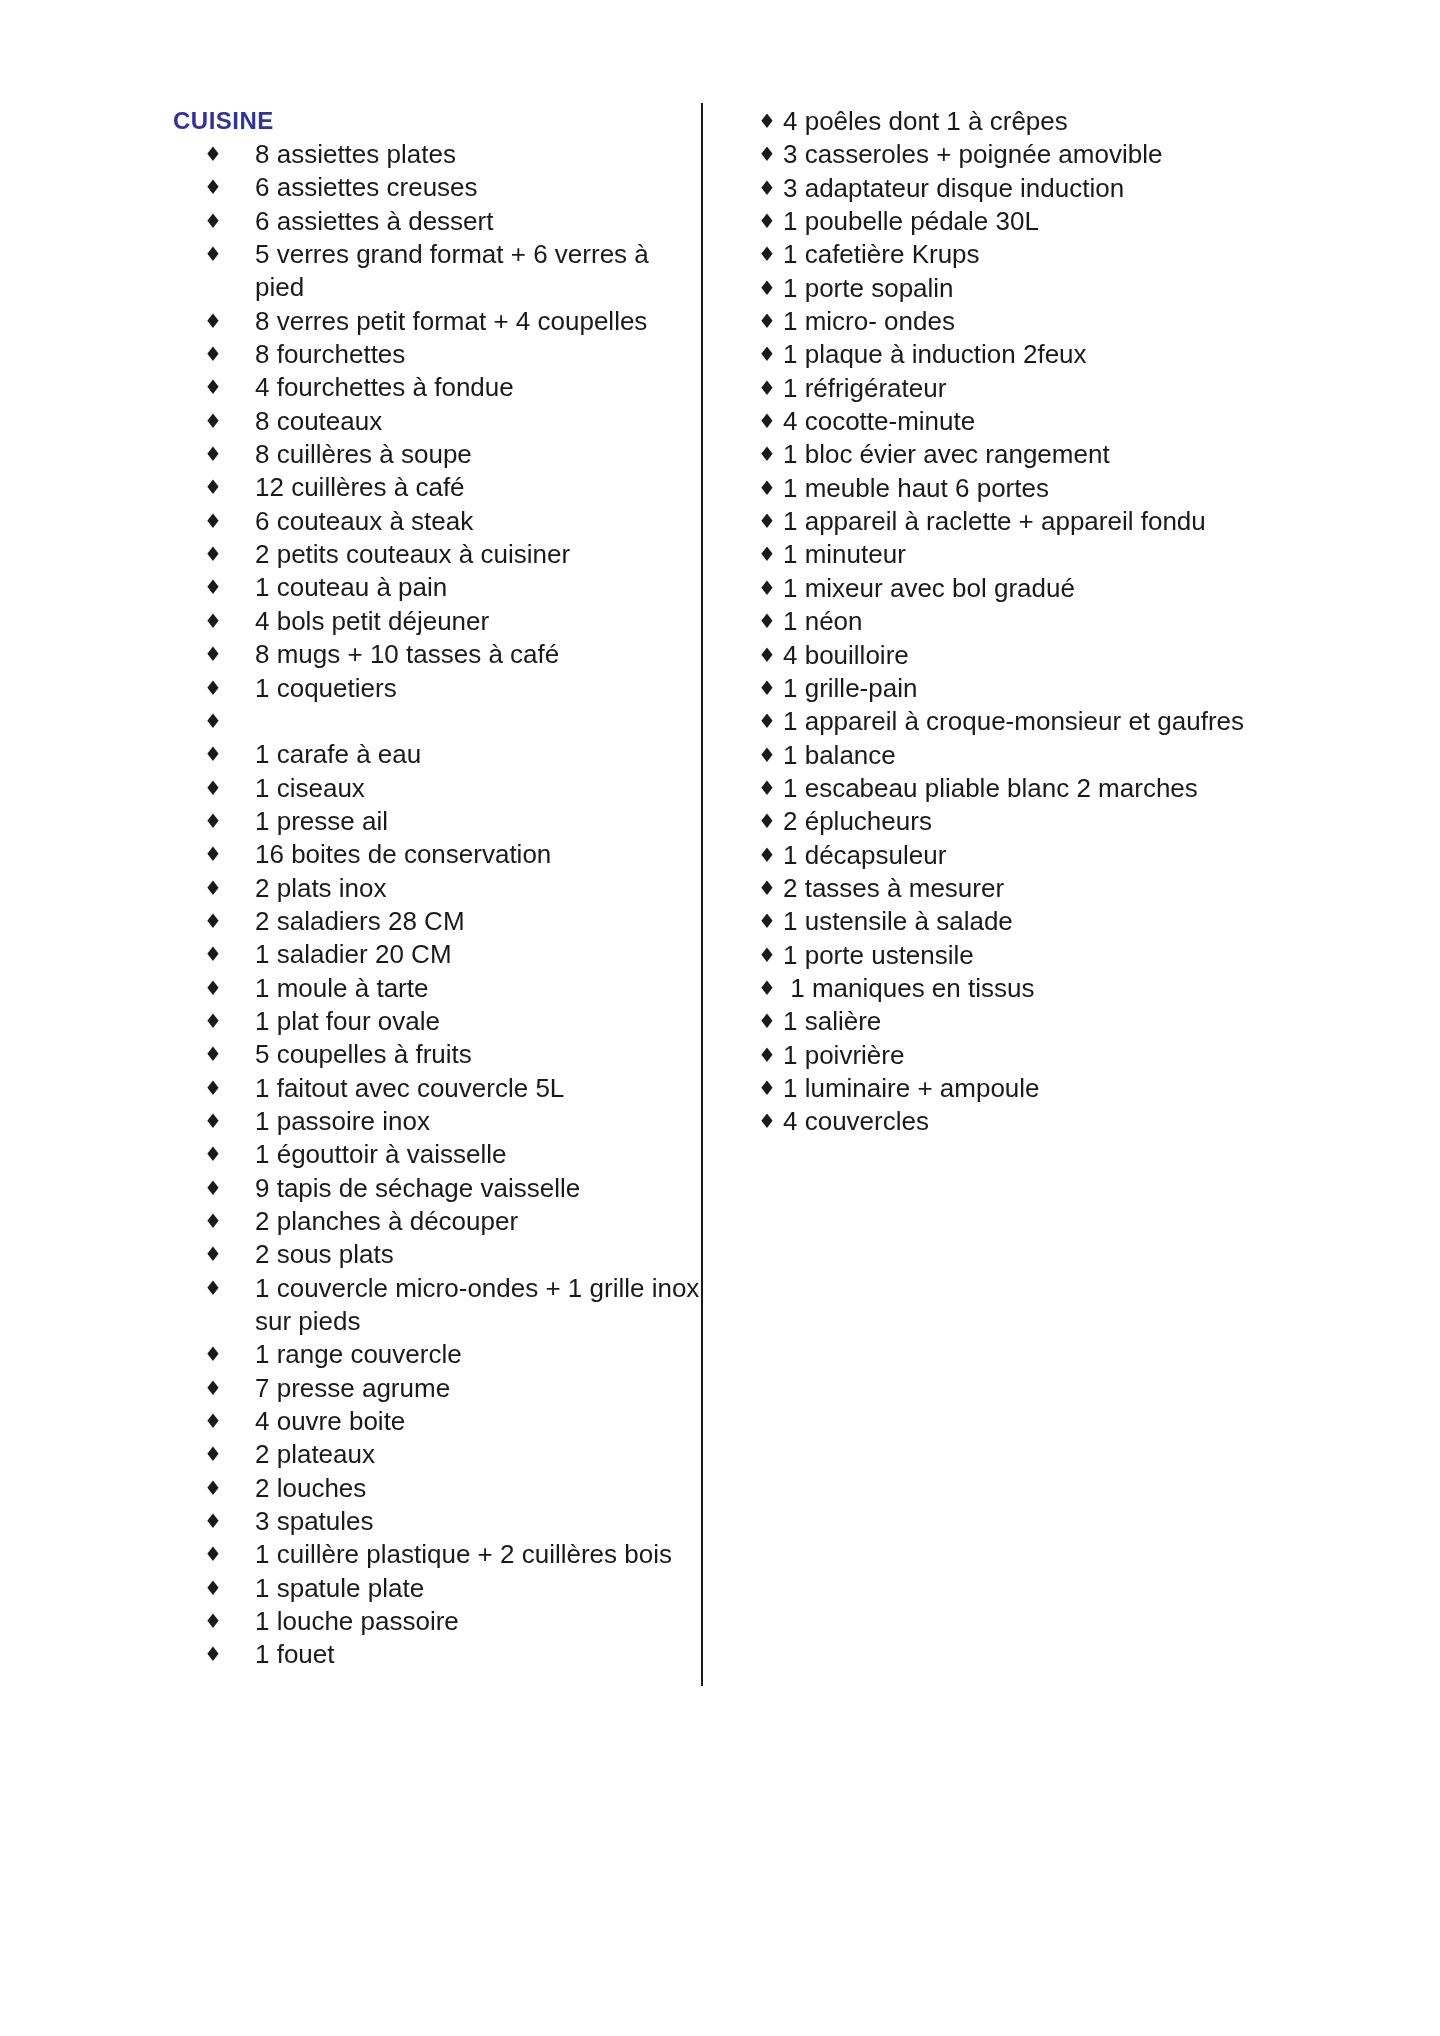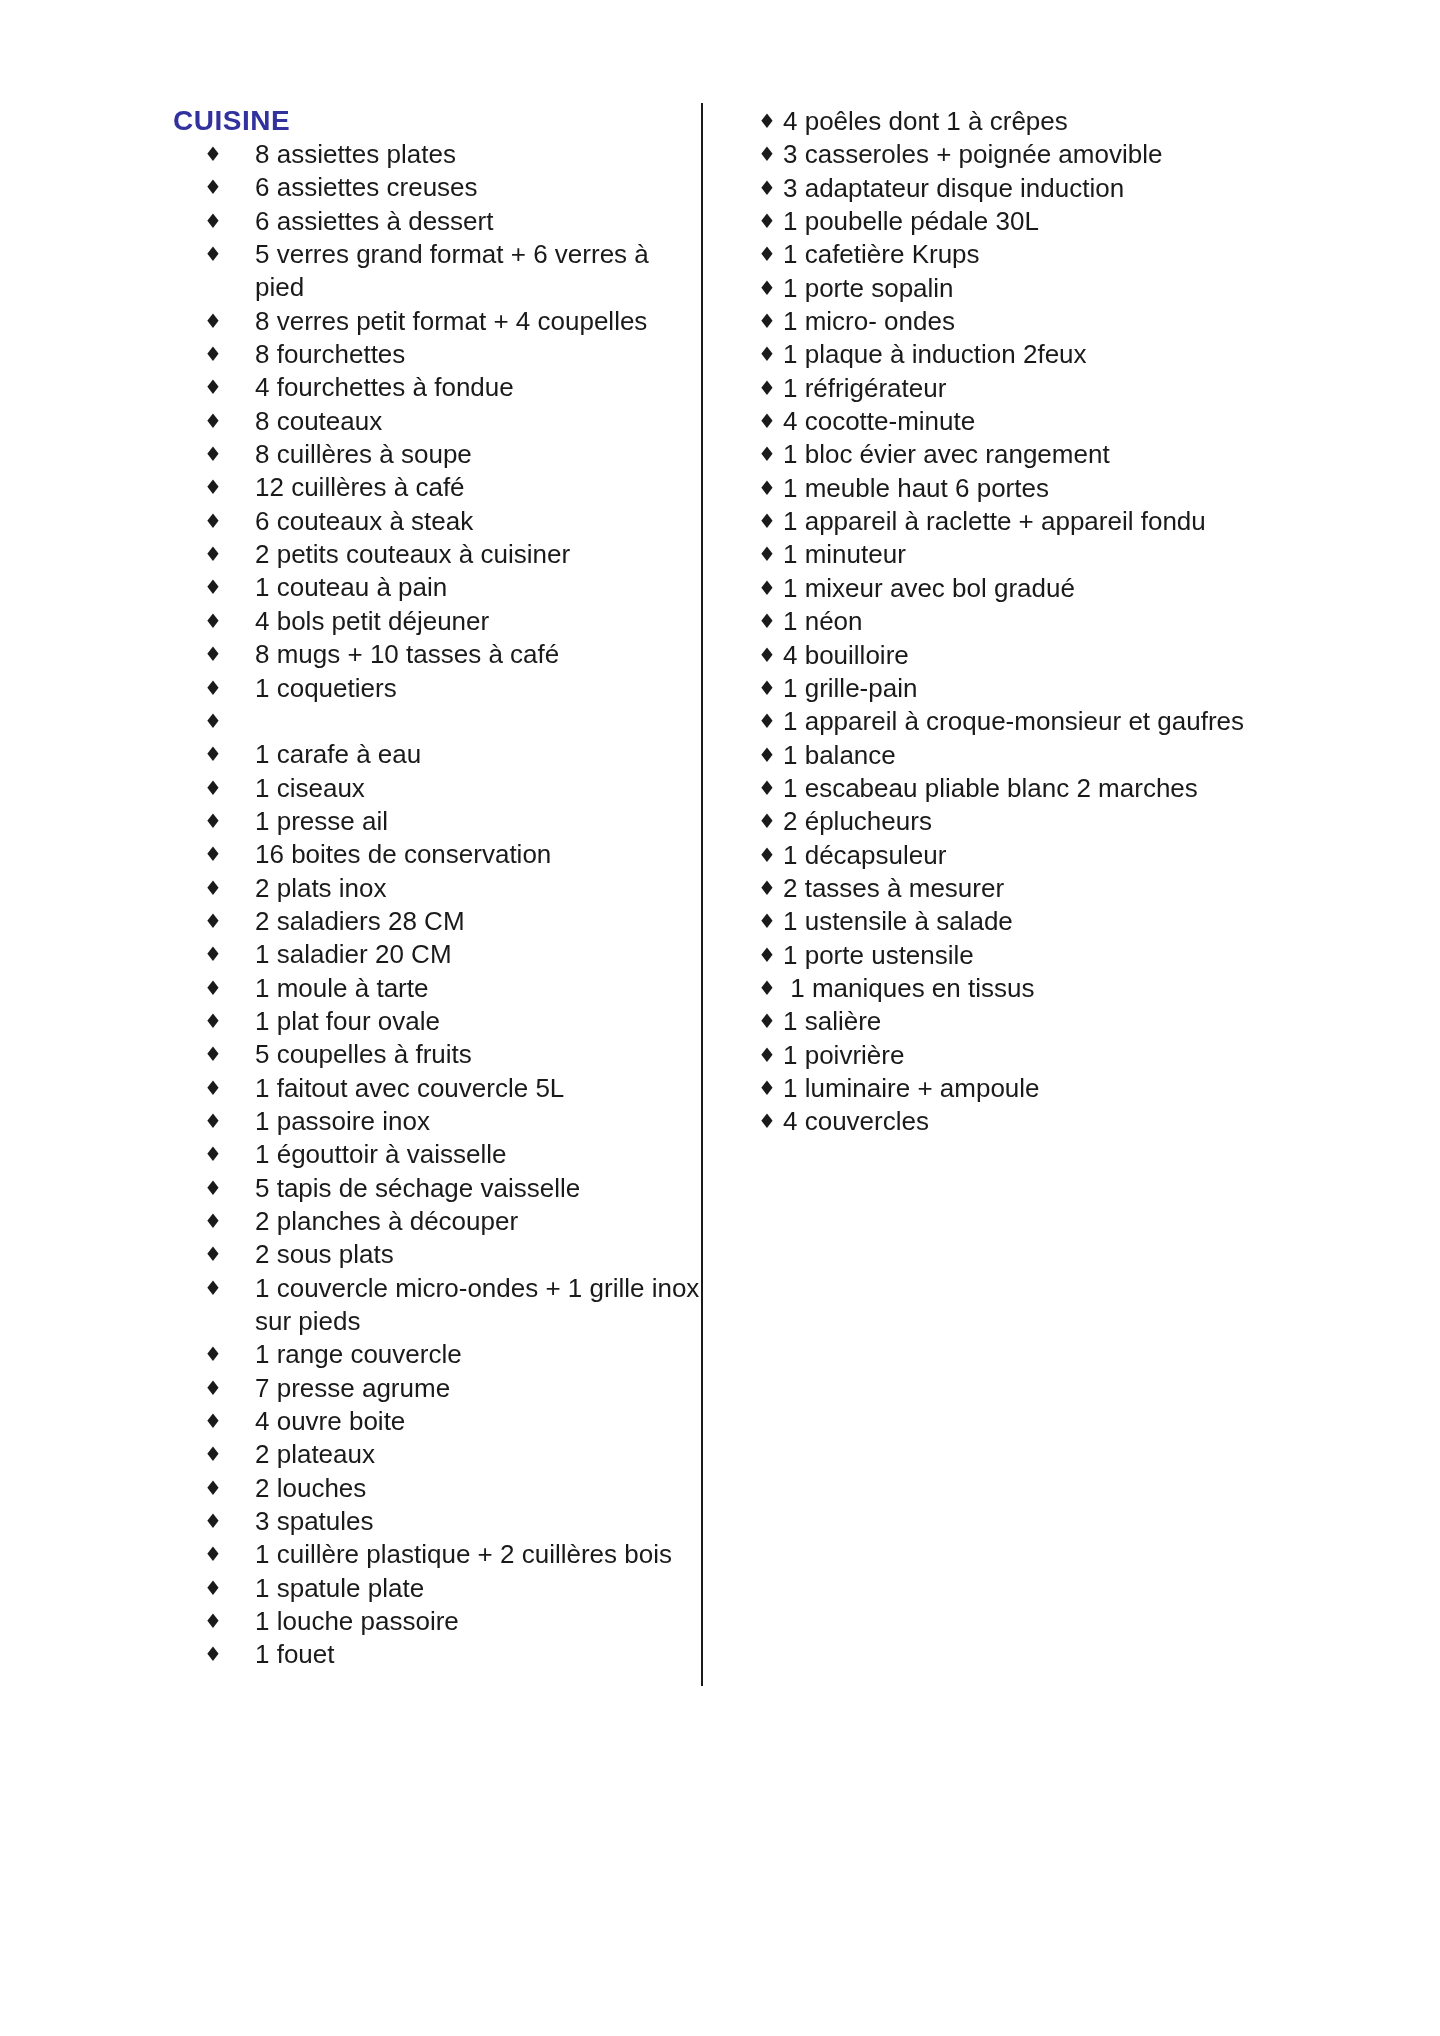--- a/index.html
+++ b/index.html
@@ -14,21 +14,21 @@
     background: #ffffff;
     overflow: hidden;
     font-family: "Liberation Sans", sans-serif;
     color: #1a1a1a;
   }
   .title {
     position: absolute;
     left: 173px;
     top: 104px;
     margin: 0;
-    font-size: 28px;
+    font-size: 24px;
     font-weight: bold;
     letter-spacing: 0.5px;
     line-height: 33.4px;
     color: #31329e;
   }
   .divider {
     position: absolute;
     left: 701px;
     top: 103px;
     width: 2px;
@@ -196,21 +196,21 @@
       <li class="item">
         <span class="bullet">♦</span>
         <span class="txt">1 passoire inox</span>
       </li>
       <li class="item">
         <span class="bullet">♦</span>
         <span class="txt">1 égouttoir à vaisselle</span>
       </li>
       <li class="item">
         <span class="bullet">♦</span>
-        <span class="txt">5 tapis de séchage vaisselle</span>
+        <span class="txt">9 tapis de séchage vaisselle</span>
       </li>
       <li class="item">
         <span class="bullet">♦</span>
         <span class="txt">2 planches à découper</span>
       </li>
       <li class="item">
         <span class="bullet">♦</span>
         <span class="txt">2 sous plats</span>
       </li>
       <li class="item">

